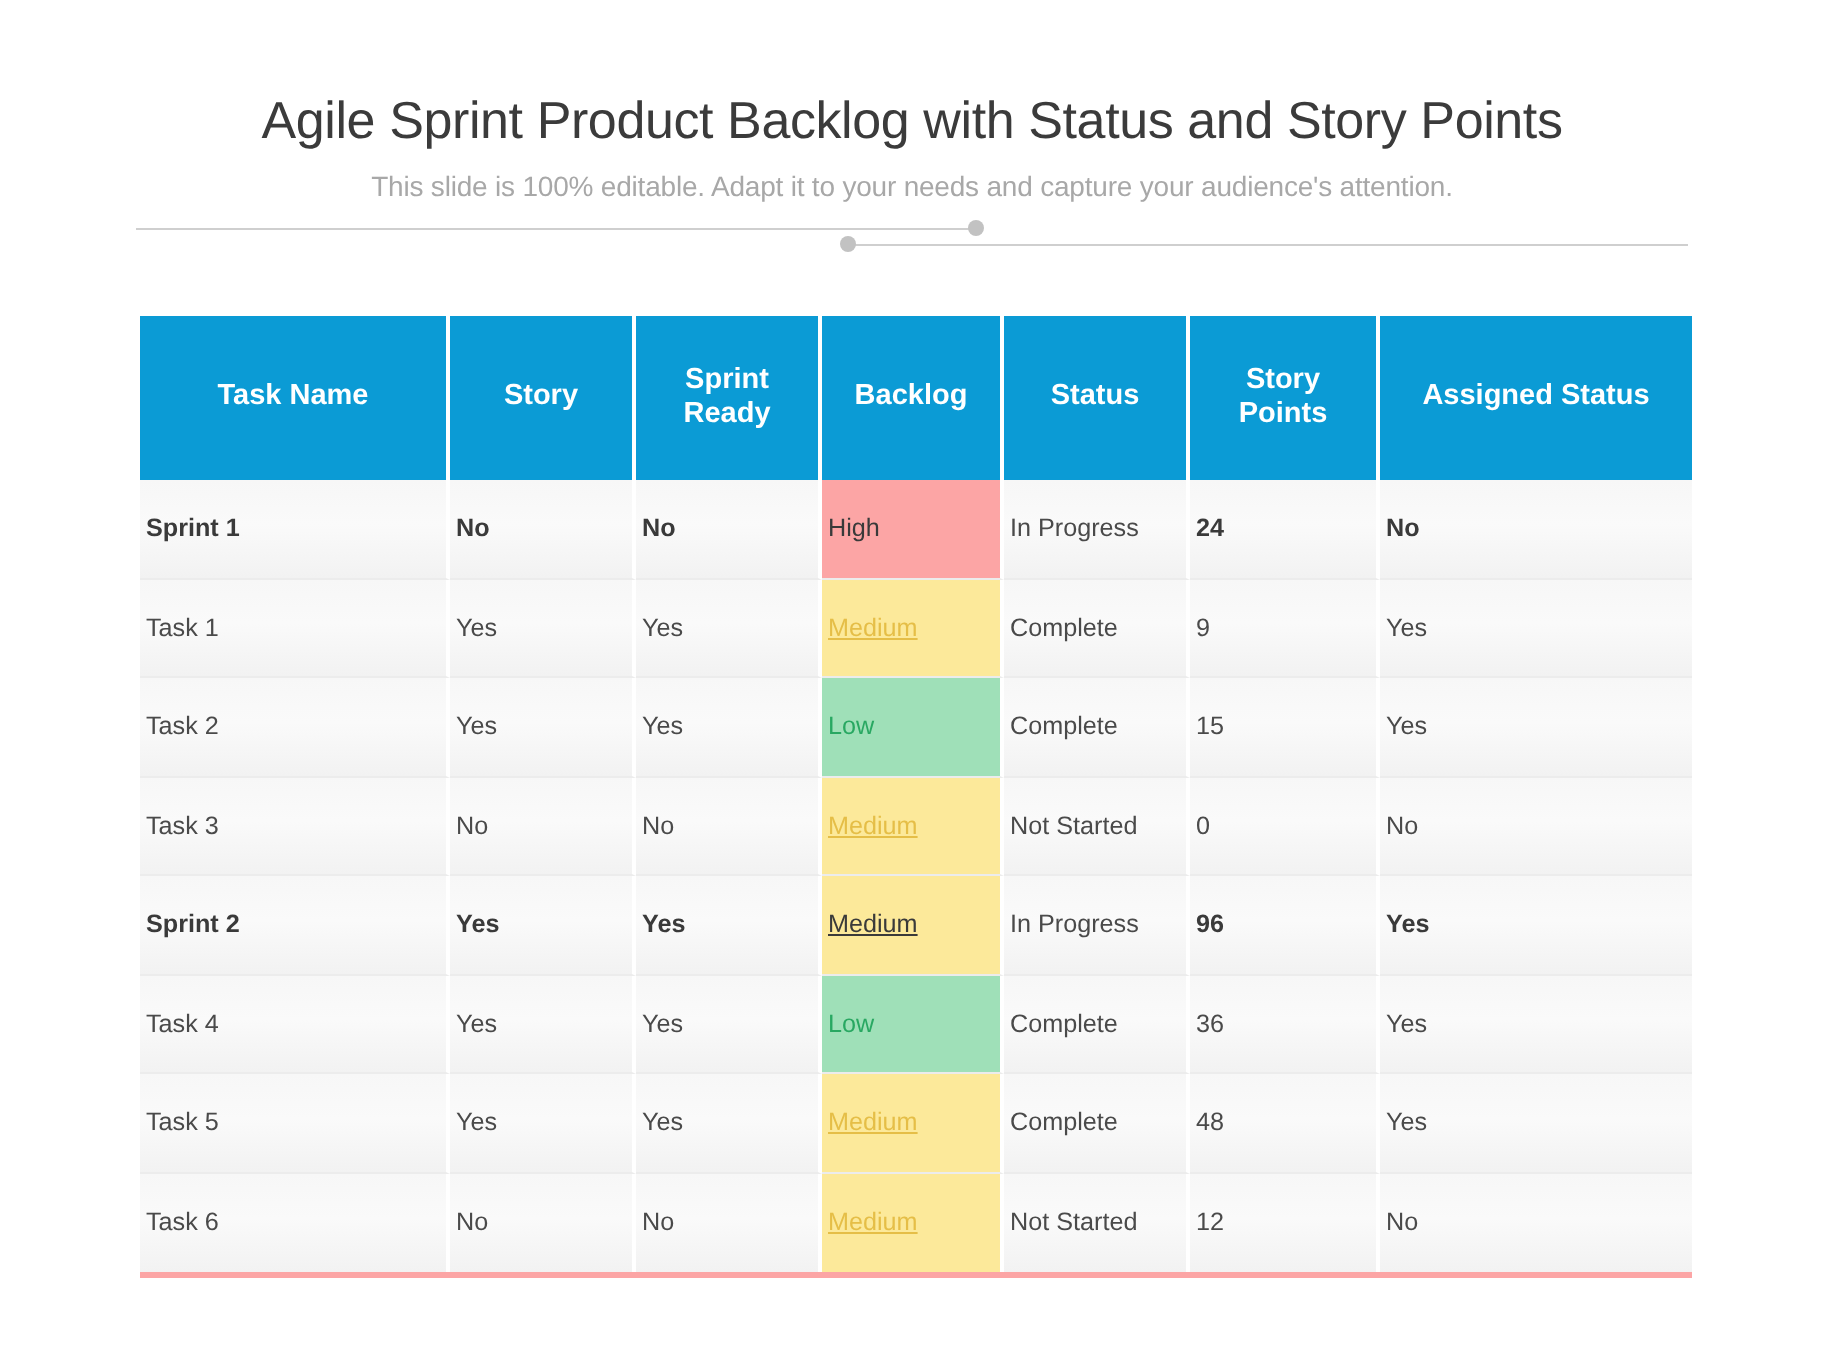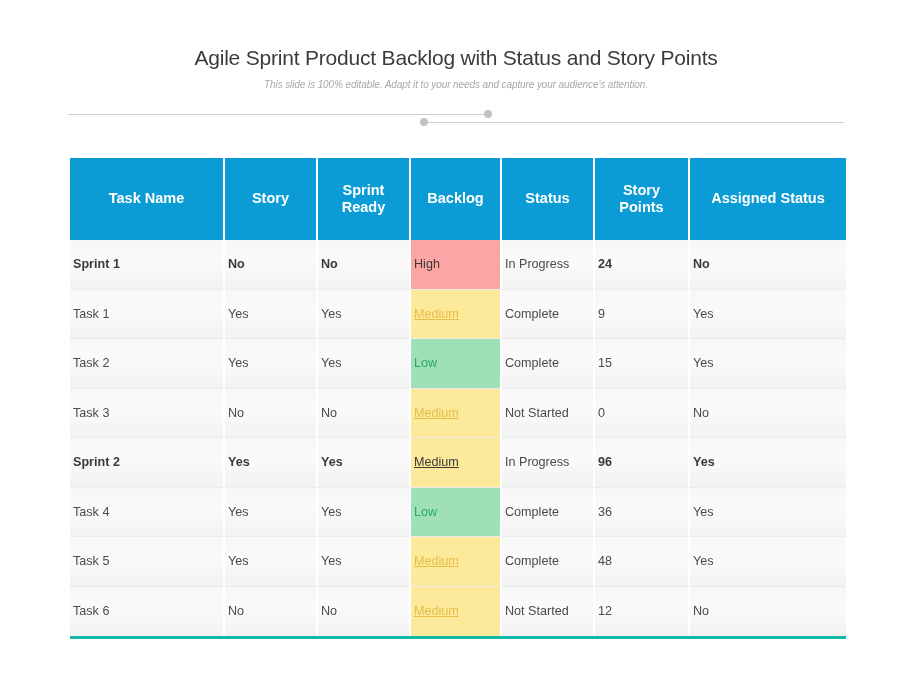--- a/index.html
+++ b/index.html
@@ -19,32 +19,31 @@
   .slide-header {
     position: absolute;
     left: 0;
     top: 0;
     width: 912px;
     text-align: center;
   }
   .page-title {
     margin: 0;
     padding-top: 46px;
-    font-size: 21px;
+    font-size: 26px;
     font-weight: 400;
     color: #3b3b3b;
     letter-spacing: -0.2px;
     line-height: 1.15;
     white-space: nowrap;
   }
   .page-subtitle {
     margin: 0;
     padding-top: 9px;
-    font-size: 10px;
-    font-style: italic;
+    font-size: 14px;
     color: #a8a8a8;
     letter-spacing: -0.1px;
     white-space: nowrap;
   }
 
   
   .divider {
     position: absolute;
     left: 0;
     top: 108px;
@@ -67,21 +66,21 @@
   }
   .divider-dot.right { left: 484px; top: 2px; }
   .divider-dot.left  { left: 420px; top: 10px; }
 
   
   .table-wrap {
     position: absolute;
     left: 70px;
     top: 158px;
     width: 776px;
-    border-bottom: 3px solid #14b8a6;
+    border-bottom: 3px solid #fca5a5;
   }
   table.backlog {
     border-collapse: separate;
     border-spacing: 0;
     width: 776px;
     table-layout: fixed;
   }
 
   
   col.c-task     { width: 155px; }

